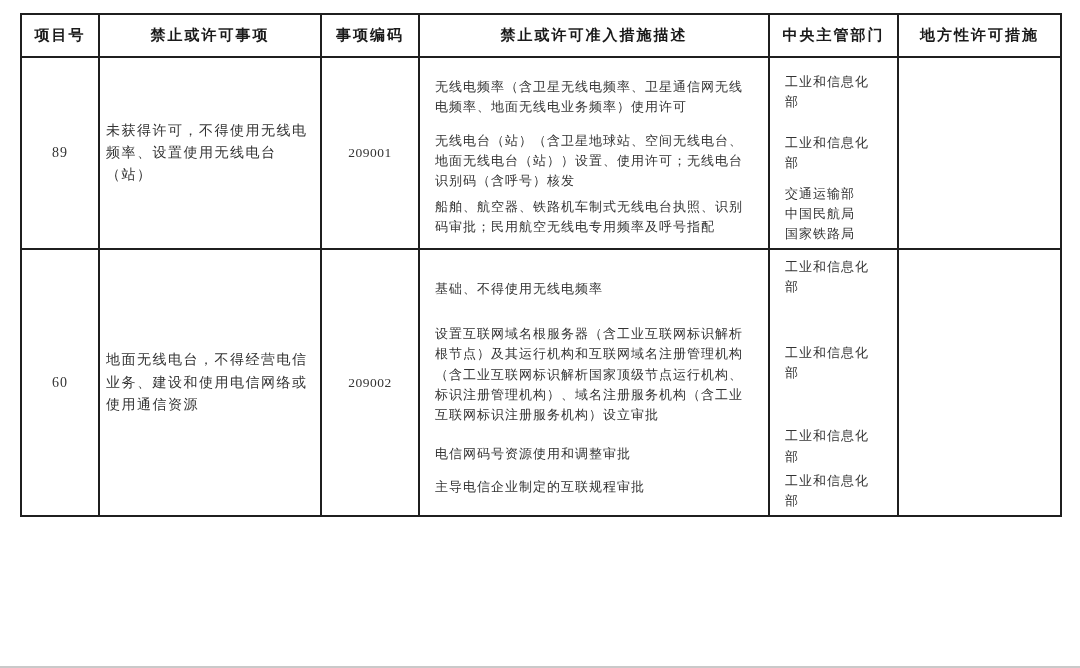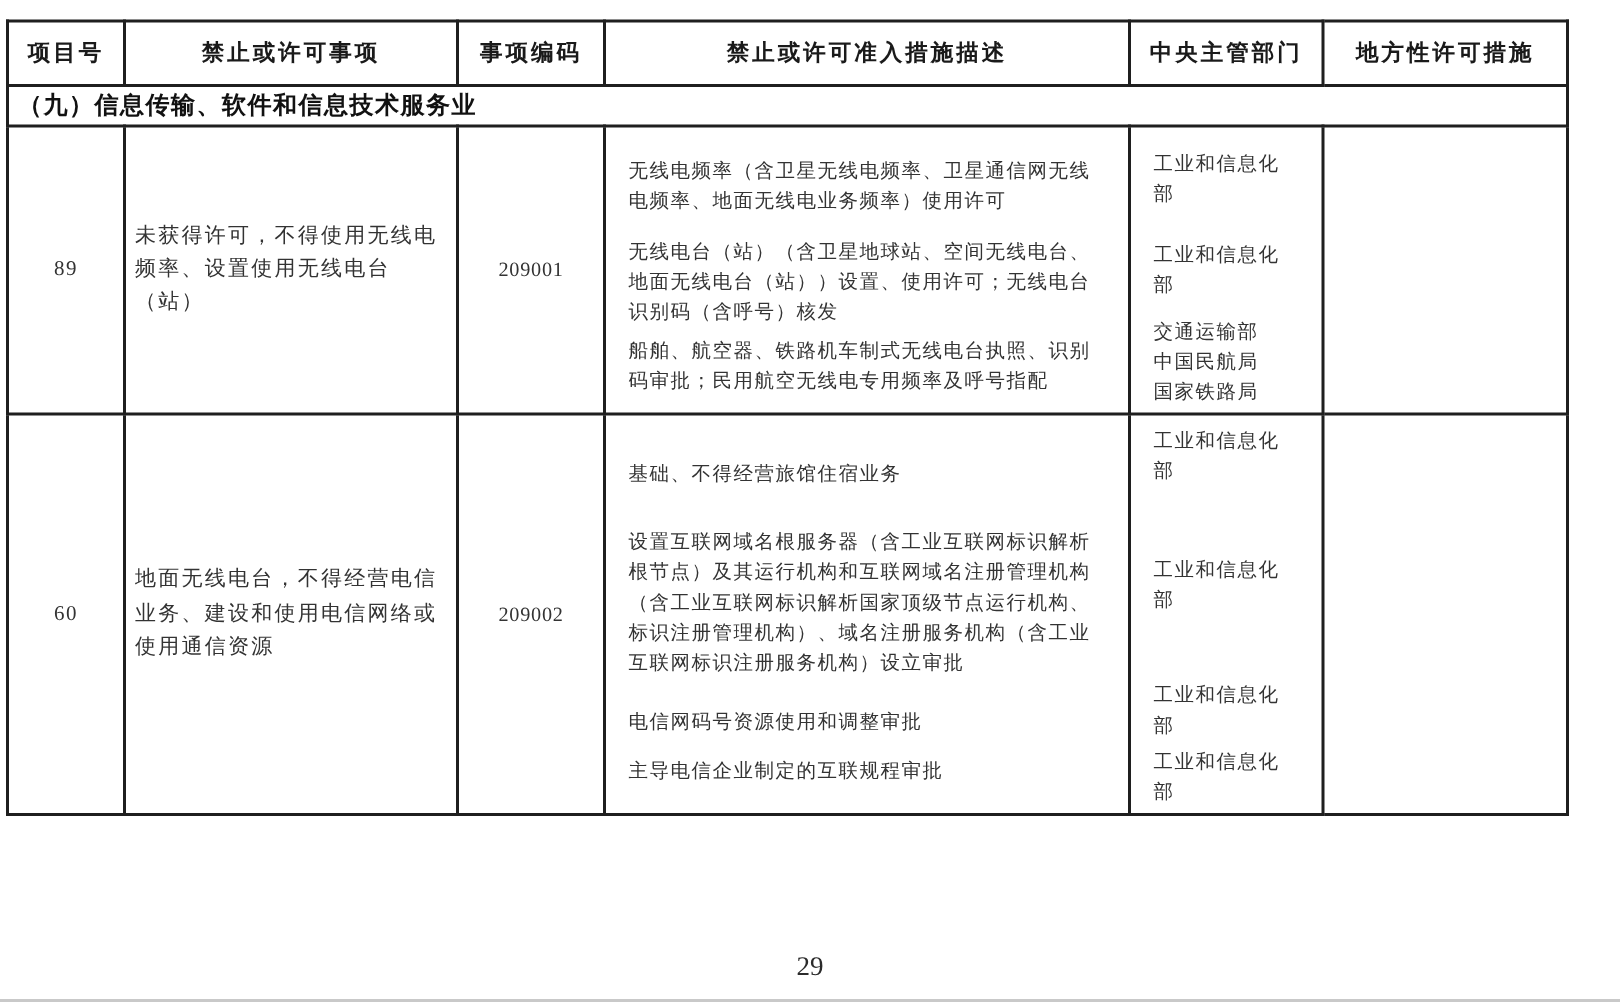--- a/index.html
+++ b/index.html
@@ -8,21 +8,21 @@
     width:1080px;height:668px;
     background:#ffffff;
     font-family:"Liberation Serif","DejaVu Serif",serif;
     color:#333333;
     overflow:hidden;
   }
   table.reg-table{
     border-collapse:collapse;
     table-layout:fixed;
     position:absolute;
-    left:4px;top:13px;
+    left:20px;top:13px;
     width:1040px;
   }
   .reg-table td,.reg-table th{
     border:2px solid #1f1f1f;
     vertical-align:middle;
     padding:2px 6px;
     box-sizing:border-box;
   }
   .reg-table th{
     font-weight:bold;
@@ -87,23 +87,20 @@
       <th>项目号</th>
       <th>禁止或许可事项</th>
       <th>事项编码</th>
       <th>禁止或许可准入措施描述</th>
       <th>中央主管部门</th>
       <th>地方性许可措施</th>
     </tr>
 
 
 
-    <tr>
-      <td class="section-cell" colspan="6">（九）信息传输、软件和信息技术服务业</td>
-    </tr>
 
     <tr>
       <td class="num-cell">89</td>
       <td class="item-cell">未获得许可，不得使用无线电频率、设置使用无线电台（站）</td>
       <td class="code-cell">209001</td>
       <td class="desc-cell">
         <div class="para-stack">
           <div class="para r53a">无线电频率（含卫星无线电频率、卫星通信网无线电频率、地面无线电业务频率）使用许可</div>
           <div class="para r53b">无线电台（站）（含卫星地球站、空间无线电台、地面无线电台（站））设置、使用许可；无线电台识别码（含呼号）核发</div>
           <div class="para r53c">船舶、航空器、铁路机车制式无线电台执照、识别码审批；民用航空无线电专用频率及呼号指配</div>
@@ -120,34 +117,33 @@
       </td>
       <td class="local-cell"></td>
     </tr>
 
     <tr>
       <td class="num-cell">60</td>
       <td class="item-cell">地面无线电台，不得经营电信业务、建设和使用电信网络或使用通信资源</td>
       <td class="code-cell">209002</td>
       <td class="desc-cell">
         <div class="para-stack">
-          <div class="para r54a">基础、不得经营旅馆住宿业务</div>
+          <div class="para r54a">基础、不得使用无线电频率</div>
           <div class="para r54b">设置互联网域名根服务器（含工业互联网标识解析根节点）及其运行机构和互联网域名注册管理机构（含工业互联网标识解析国家顶级节点运行机构、标识注册管理机构）、域名注册服务机构（含工业互联网标识注册服务机构）设立审批</div>
           <div class="para r54c">电信网码号资源使用和调整审批</div>
           <div class="para r54d">主导电信企业制定的互联规程审批</div>
         </div>
       </td>
       <td class="dept-cell">
         <div class="para-stack">
           <div class="para r54a">工业和信息化部</div>
           <div class="para r54b">工业和信息化部</div>
           <div class="para r54c">工业和信息化部</div>
           <div class="para r54d">工业和信息化部</div>
         </div>
       </td>
       <td class="local-cell"></td>
     </tr>
   </tbody>
     </table>
 
-  <div class="page-number">29</div>
   <div class="bottom-line"></div>
 </div>
 
 </body></html>

